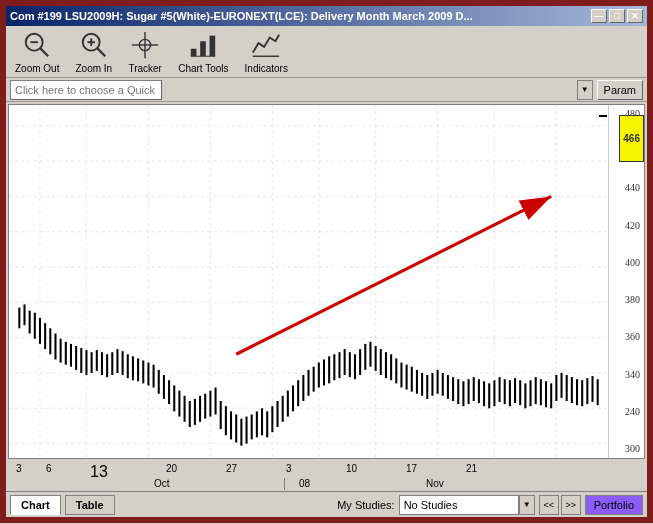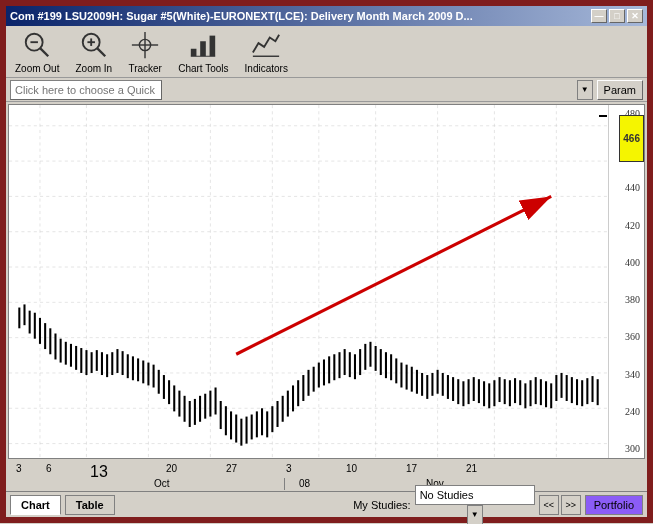--- a/index.html
+++ b/index.html
@@ -302,21 +302,20 @@
 
     .studies-label {
       font-size: 11px;
       margin-left: 8px;
     }
 
     .studies-select-wrapper {
       position: relative;
       display: flex;
       align-items: center;
-      flex-direction: column;
     }
 
     .studies-select {
       height: 20px;
       width: 120px;
       font-size: 11px;
       appearance: none;
       -webkit-appearance: none;
       background: white;
       border: 1px solid #808080;

